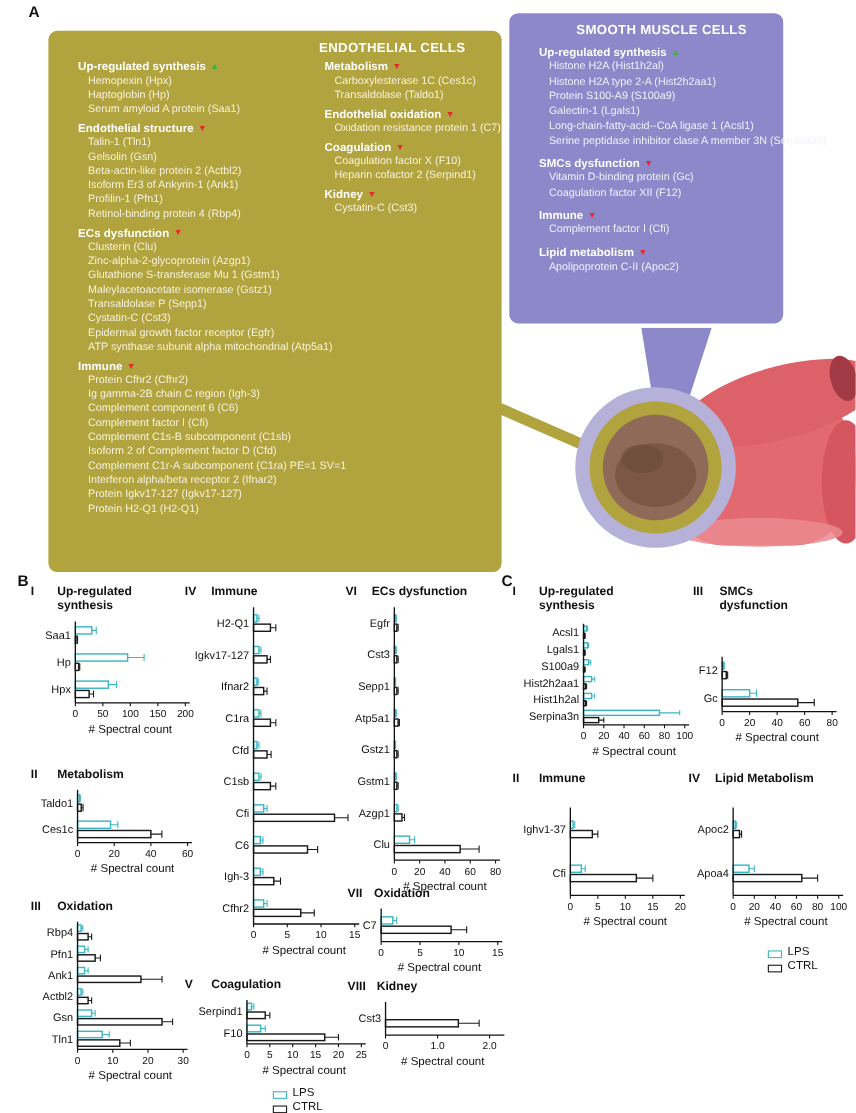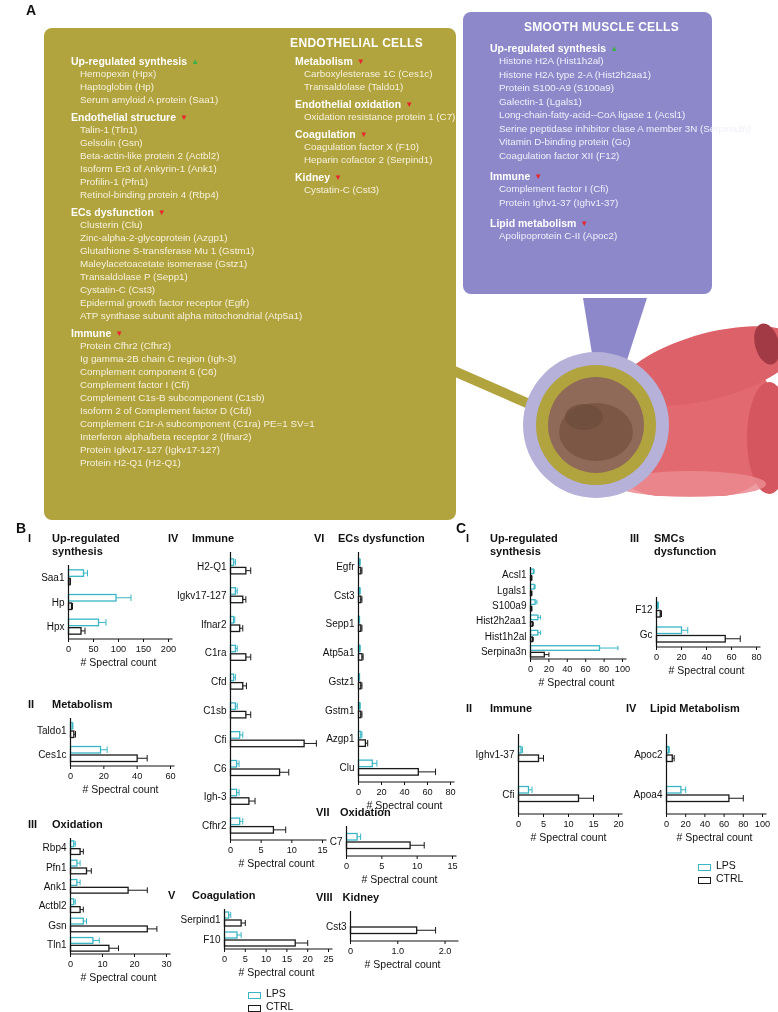--- a/index.html
+++ b/index.html
@@ -105,25 +105,25 @@
   <div class="box smc" id="smc-box" style="left: 463px; top: 12px; width: 249px; height: 282px; background: rgb(140, 136, 201);">
     <div class="box-title">SMOOTH MUSCLE CELLS</div>
     <div class="smc-col" id="smc-col">
         <div class="sec-head"><span>Up-regulated synthesis</span><span class="tri" style="color: rgb(63, 175, 73);">▲</span></div>
         <div class="sec-item">Histone H2A (Hist1h2al)</div>
         <div class="sec-item">Histone H2A type 2-A (Hist2h2aa1)</div>
         <div class="sec-item">Protein S100-A9 (S100a9)</div>
         <div class="sec-item">Galectin-1 (Lgals1)</div>
         <div class="sec-item">Long-chain-fatty-acid--CoA ligase 1 (Acsl1)</div>
         <div class="sec-item">Serine peptidase inhibitor clase A member 3N (Serpina3n)</div>
+        <div class="sec-head"><span>SMCs dysfunction</span><span class="tri" style="color: rgb(232, 38, 45);">▼</span></div>
         <div class="sec-item">Vitamin D-binding protein (Gc)</div>
         <div class="sec-item">Coagulation factor XII (F12)</div>
         <div class="sec-head"><span>Immune</span><span class="tri" style="color: rgb(232, 38, 45);">▼</span></div>
         <div class="sec-item">Complement factor I (Cfi)</div>
-        <div class="sec-item">Protein Ighv1-37 (Ighv1-37)</div>
         <div class="sec-head"><span>Lipid metabolism</span><span class="tri" style="color: rgb(232, 38, 45);">▼</span></div>
         <div class="sec-item">Apolipoprotein C-II (Apoc2)</div>
       </div>
   </div>
 
 <div class="chart" style="left: 28px; top: 532px;">
       <div class="chart-head">
         <span class="numeral">I</span>
         <span class="chart-title" style="max-width: 92px;">Up-regulated synthesis</span>
       </div>

